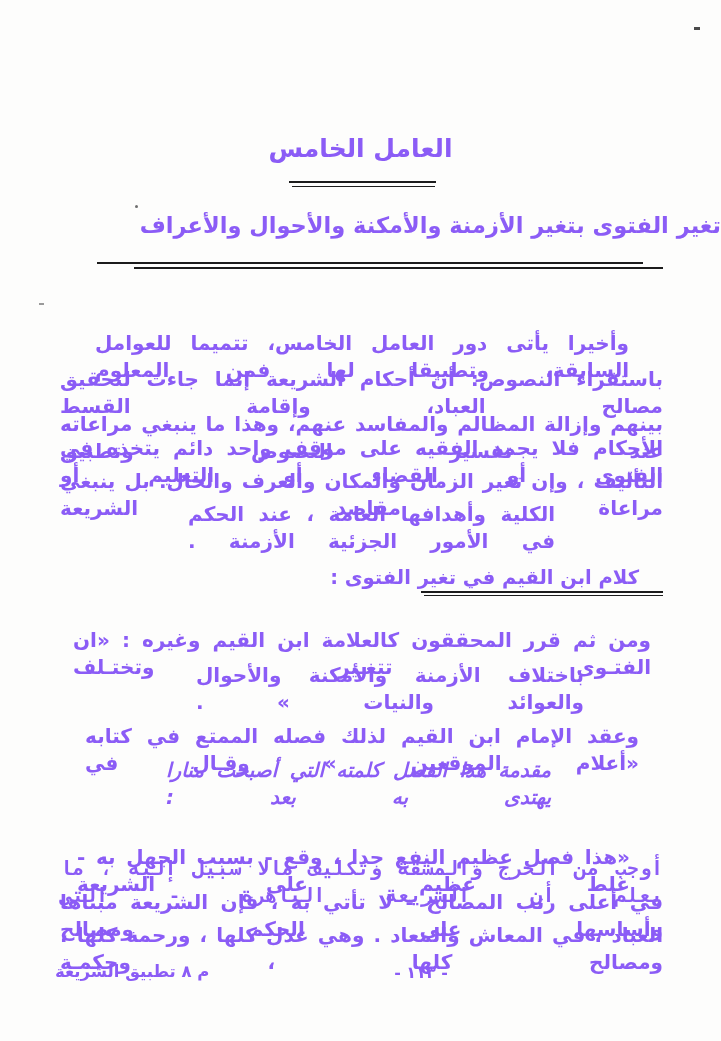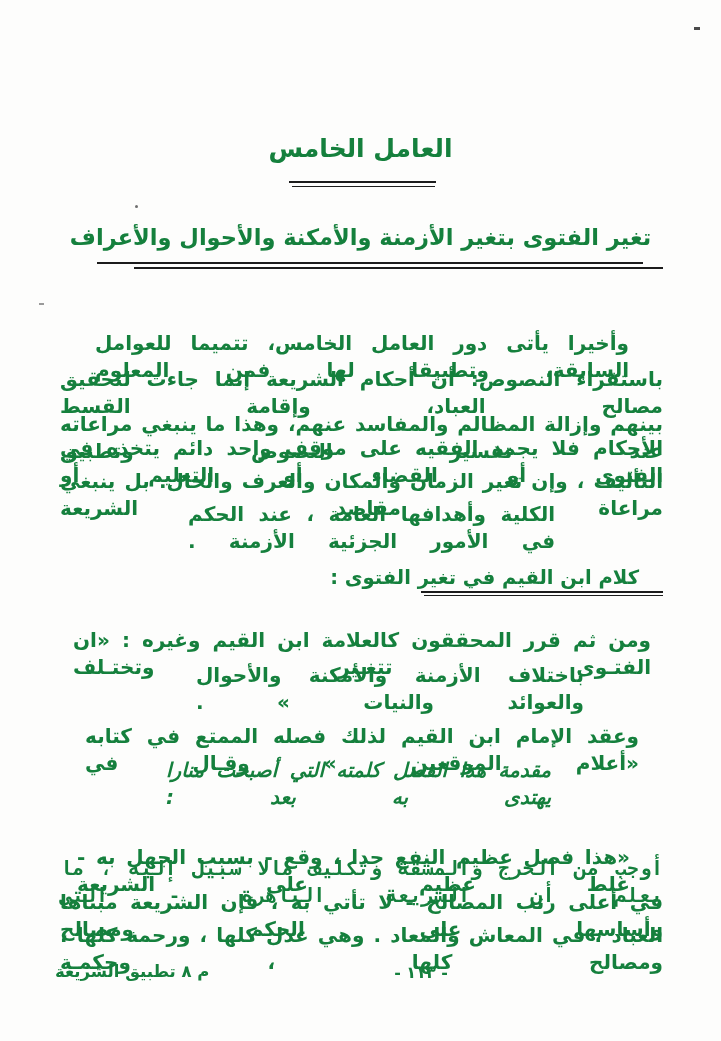--- a/index.html
+++ b/index.html
@@ -1,21 +1,21 @@
 <!DOCTYPE html>
 <html lang="ar"><head>
 <meta charset="utf-8">
 <style>
   html,body{margin:0;padding:0;background:#e8e8e8;}
   .page{
     position:relative;
     width:721px;height:1041px;
     background:#fdfdfc;
     font-family:"DejaVu Sans",sans-serif;
-    color:#15803d;
+    color:#8b5cf6;
     direction:rtl;
     overflow:hidden;
     margin:0 auto;
   }
   .bl{
     position:absolute;
     font-size:20px;
     font-weight:700;
     line-height:1.35;
     text-align:justify;
@@ -23,21 +23,21 @@
     white-space:normal;
     letter-spacing:0px;
   }
   .title{
     position:absolute;left:0;right:0;top:134px;
     margin:0;text-align:center;
     font-size:25px;font-weight:700;
   }
   .subtitle{
     position:absolute;left:0;right:0;top:212px;
-    margin:12px;text-align:center;
+    margin:0;text-align:right;
     font-size:22.5px;font-weight:700;
   }
   .heading{
     position:absolute;top:550px;right:66px;
     margin:16px;
     font-size:19.5px;font-weight:700;
   }
   .rule{position:absolute;background:#1c1c1c;}
   .speck{position:absolute;}
   .footer-sig{

